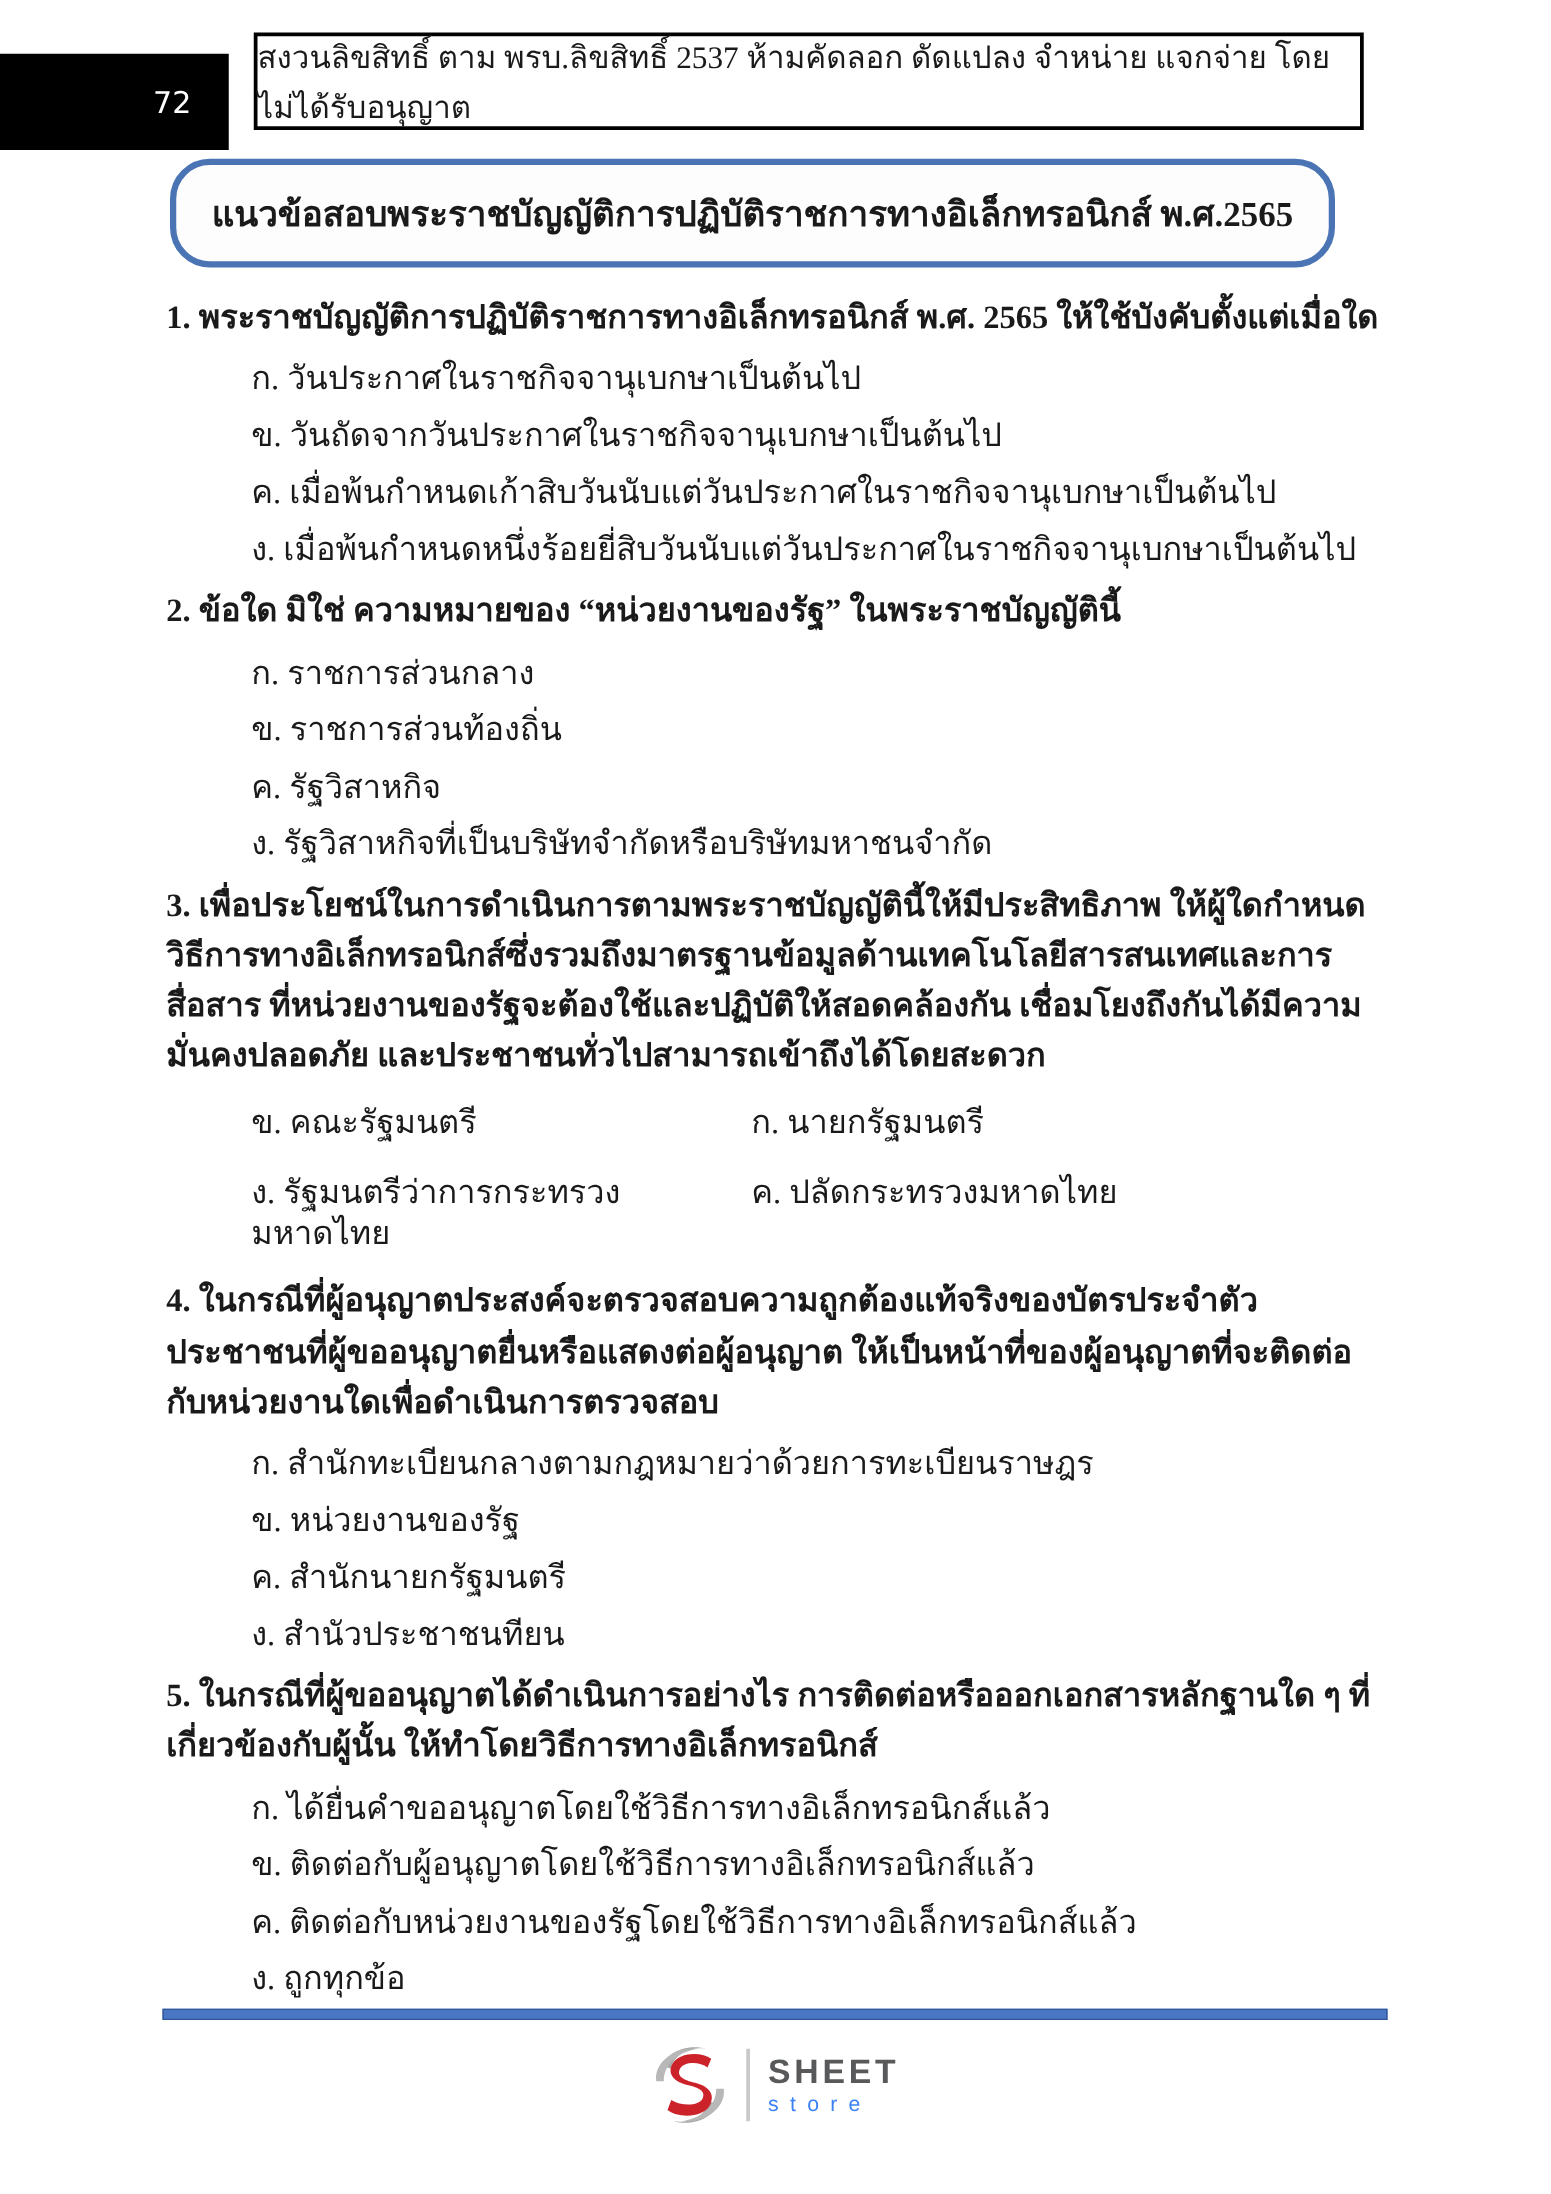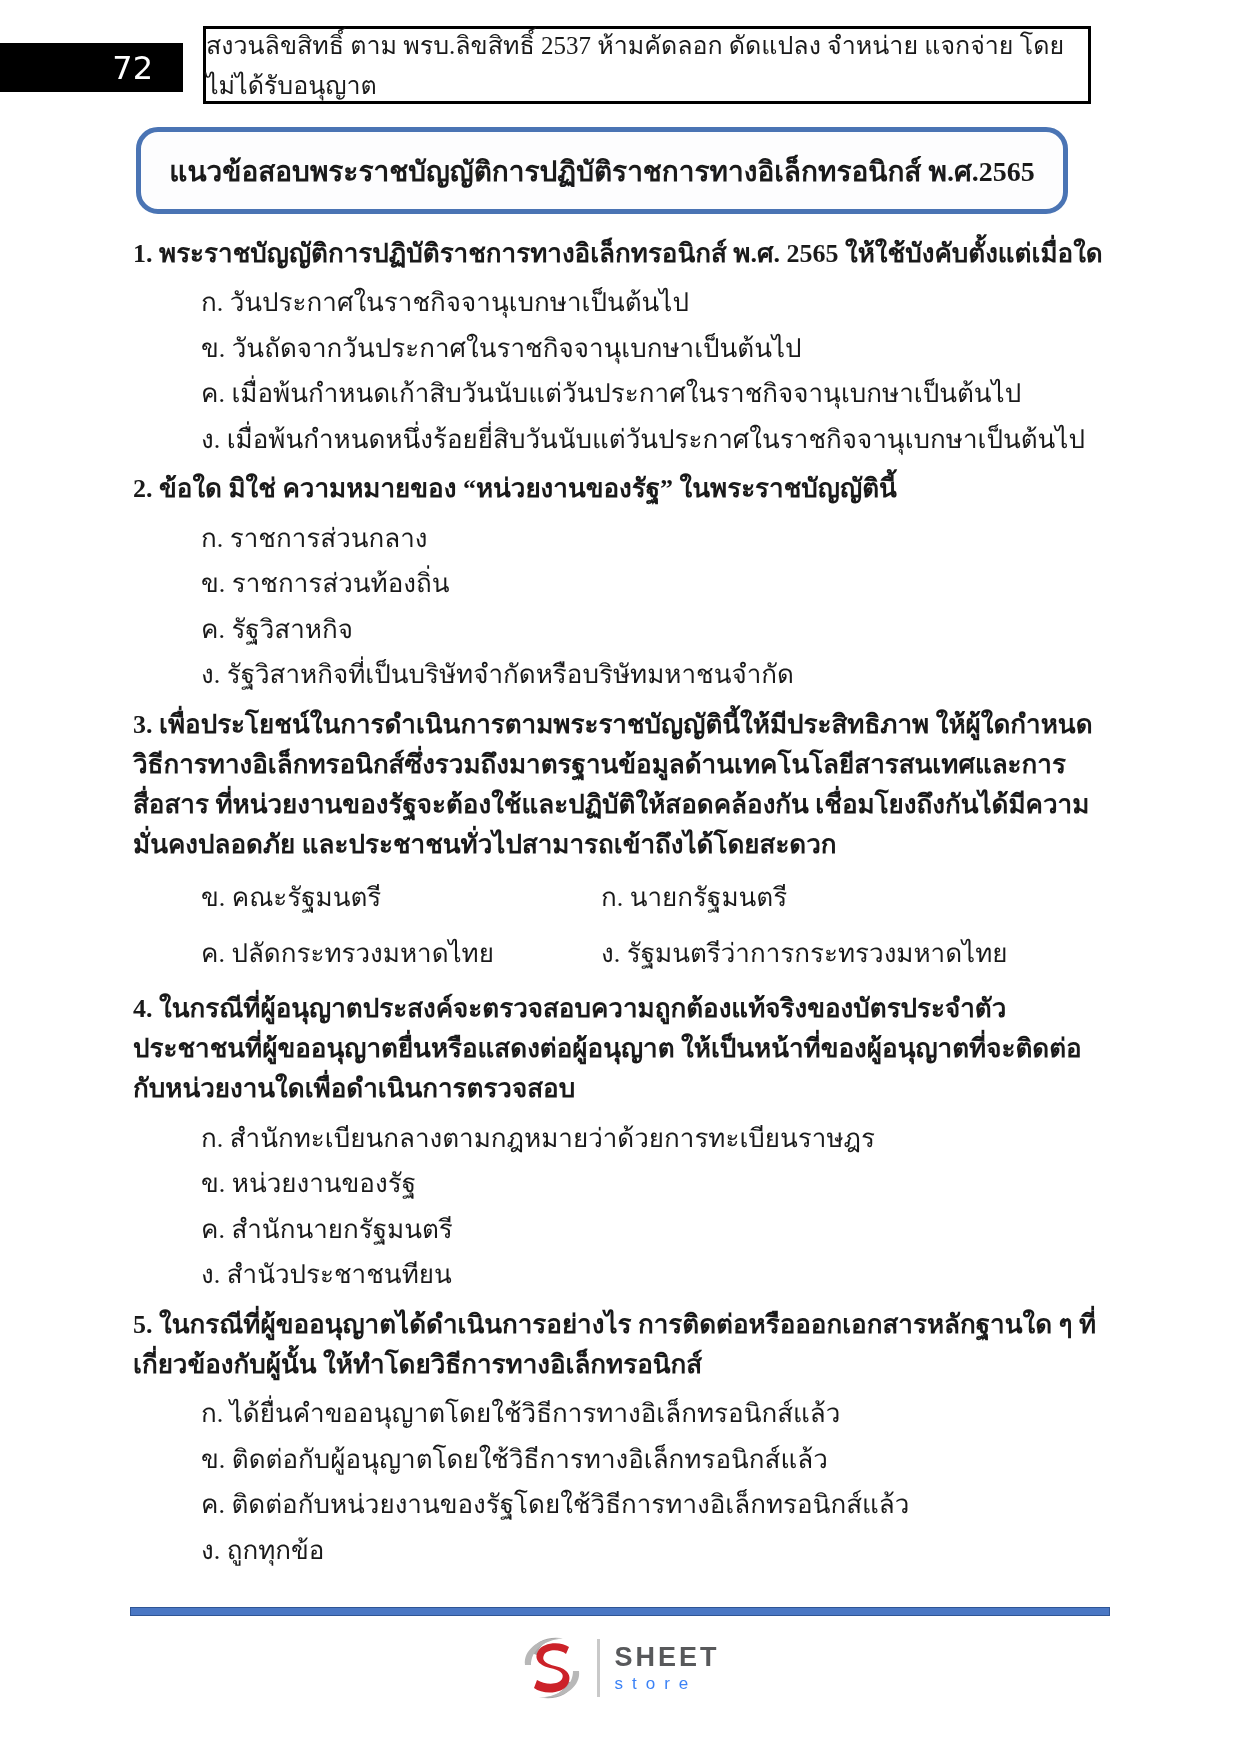--- a/index.html
+++ b/index.html
@@ -6,37 +6,37 @@
   body{
     width:1241px;height:1755px;
     background:#ffffff;
     font-family:"Liberation Serif","DejaVu Serif",serif;
     color:#1a1a1a;
     position:relative;
     overflow:hidden;
   }
   
   .page-num-box{
-    position:absolute;left:0;top:43px;width:183px;height:49px;
+    position:absolute;left:0;top:43px;width:183px;height:77px;
     background:#000;color:#fff;
     display:flex;align-items:center;justify-content:flex-end;
     padding-right:30px;box-sizing:border-box;
     font-family:"DejaVu Sans","Liberation Sans",sans-serif;
-    font-size:32px;
+    font-size:24px;
   }
   .copyright-box{
     position:absolute;left:203px;top:26px;width:888px;height:78px;
     background:#fff;border:3px solid #000000;box-sizing:border-box;
     display:flex;align-items:center;justify-content:center;
     font-size:25px;
   }
   
   .title-box{
     position:absolute;left:136px;top:127px;width:932px;height:87px;
-    border:5px solid #4a74b4;border-radius:22px;box-sizing:border-box;
+    border:5px solid #4a74b4;border-radius:32px;box-sizing:border-box;
     background:#fdfdfe;
     display:flex;align-items:center;justify-content:center;
     font-size:28px;font-weight:bold;
   }
   
   .questions{
     position:absolute;left:133px;top:234px;width:980px;
     font-size:26px;line-height:1.55;
   }
   .question{margin-bottom:6px;}
@@ -108,22 +108,22 @@
         <div class="choice">ข. ราชการส่วนท้องถิ่น</div>
         <div class="choice">ค. รัฐวิสาหกิจ</div>
         <div class="choice">ง. รัฐวิสาหกิจที่เป็นบริษัทจำกัดหรือบริษัทมหาชนจำกัด</div>
       </div>
     </div>
     <div class="question">
       <div class="q-text">3. เพื่อประโยชน์ในการดำเนินการตามพระราชบัญญัตินี้ให้มีประสิทธิภาพ ให้ผู้ใดกำหนดวิธีการทางอิเล็กทรอนิกส์ซึ่งรวมถึงมาตรฐานข้อมูลด้านเทคโนโลยีสารสนเทศและการสื่อสาร ที่หน่วยงานของรัฐจะต้องใช้และปฏิบัติให้สอดคล้องกัน เชื่อมโยงถึงกันได้มีความมั่นคงปลอดภัย และประชาชนทั่วไปสามารถเข้าถึงได้โดยสะดวก</div>
       <div class="choices two-col">
         <div class="choice">ข. คณะรัฐมนตรี</div>
         <div class="choice">ก. นายกรัฐมนตรี</div>
+        <div class="choice">ง. รัฐมนตรีว่าการกระทรวงมหาดไทย</div>
         <div class="choice">ค. ปลัดกระทรวงมหาดไทย</div>
-        <div class="choice">ง. รัฐมนตรีว่าการกระทรวงมหาดไทย</div>
       </div>
     </div>
     <div class="question">
       <div class="q-text">4. ในกรณีที่ผู้อนุญาตประสงค์จะตรวจสอบความถูกต้องแท้จริงของบัตรประจำตัวประชาชนที่ผู้ขออนุญาตยื่นหรือแสดงต่อผู้อนุญาต ให้เป็นหน้าที่ของผู้อนุญาตที่จะติดต่อกับหน่วยงานใดเพื่อดำเนินการตรวจสอบ</div>
       <div class="choices stacked">
         <div class="choice">ก. สำนักทะเบียนกลางตามกฎหมายว่าด้วยการทะเบียนราษฎร</div>
         <div class="choice">ข. หน่วยงานของรัฐ</div>
         <div class="choice">ค. สำนักนายกรัฐมนตรี</div>
         <div class="choice">ง. สำนัวประชาชนทียน</div>
       </div>

